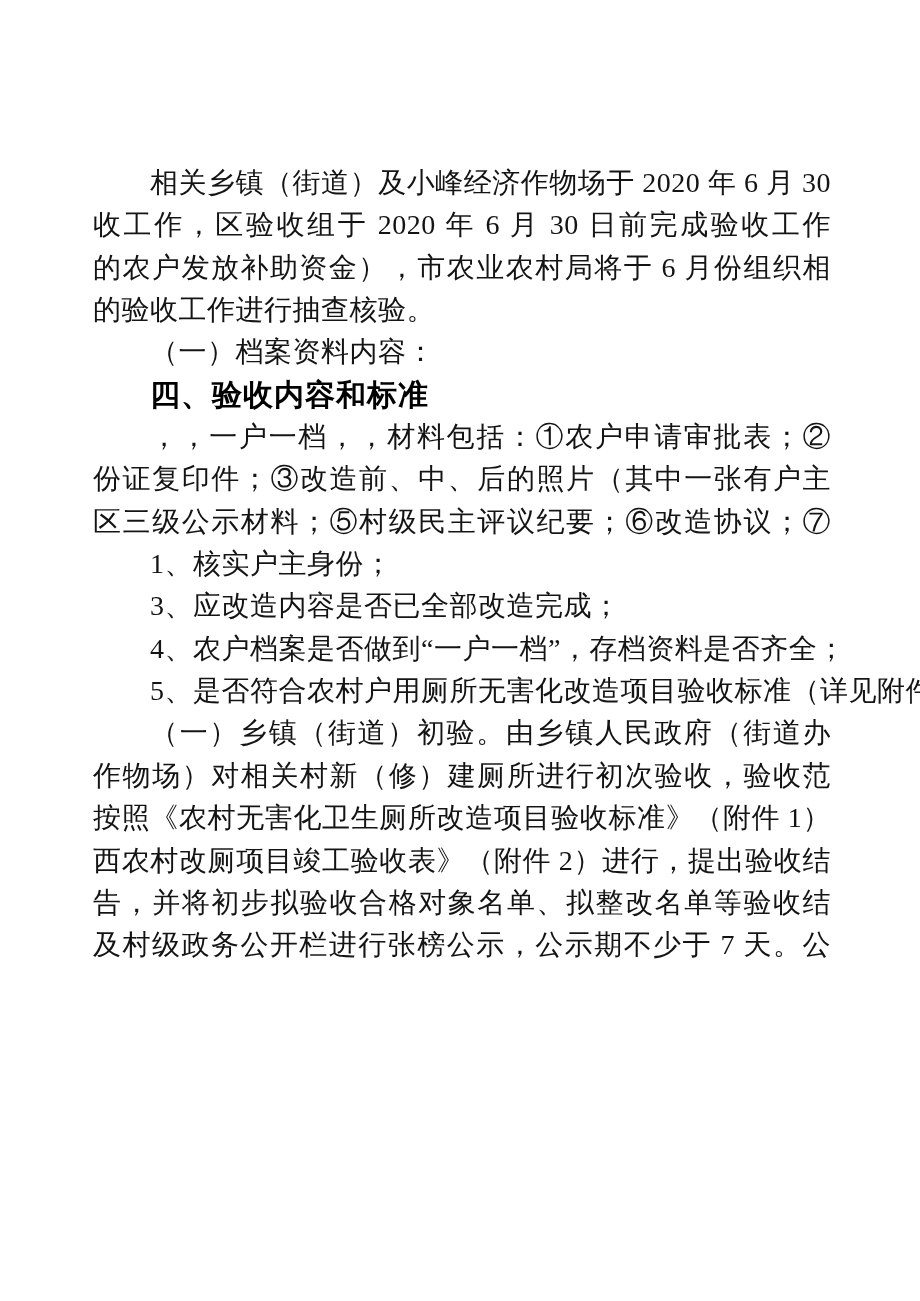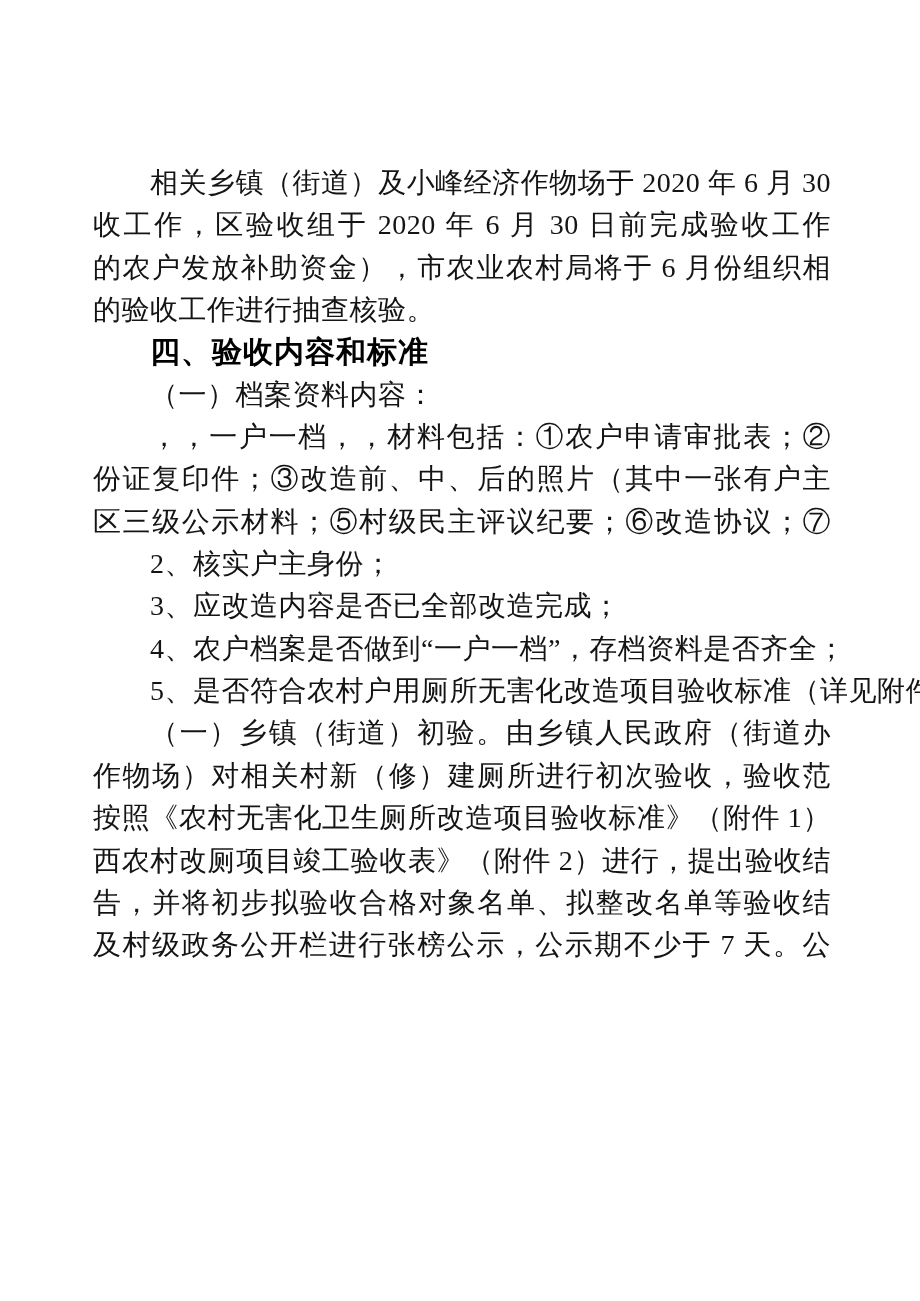--- a/index.html
+++ b/index.html
@@ -51,33 +51,33 @@
 <body>
 
 <div class="page">
   <div class="content" id="doc-content">
       <div class="block block-paragraph">
         <div class="line indent fill">相关乡镇（街道）及小峰经济作物场于 2020 年 6 月 30 日前完成验</div>
         <div class="line fill">收工作，区验收组于 2020 年 6 月 30 日前完成验收工作（包括对验收合格</div>
         <div class="line fill">的农户发放补助资金），市农业农村局将于 6 月份组织相关单位对防城区</div>
         <div class="line">的验收工作进行抽查核验。</div>
       </div>
+      <div class="block block-paragraph">
+        <div class="line indent">（一）档案资料内容：</div>
+      </div>
       <div class="block block-heading">
         <div class="line indent">四、验收内容和标准</div>
-      </div>
-      <div class="block block-paragraph">
-        <div class="line indent">（一）档案资料内容：</div>
       </div>
       <div class="block block-paragraph">
         <div class="line indent fill">，，一户一档，，材料包括：①农户申请审批表；②户主户口本、身</div>
         <div class="line fill">份证复印件；③改造前、中、后的照片（其中一张有户主在场）；④村、镇、</div>
         <div class="line fill">区三级公示材料；⑤村级民主评议纪要；⑥改造协议；⑦验收表；⑧资金（实</div>
       </div>
       <div class="block block-paragraph">
-        <div class="line indent">2、核实户主身份；</div>
+        <div class="line indent">1、核实户主身份；</div>
       </div>
       <div class="block block-paragraph">
         <div class="line indent">3、应改造内容是否已全部改造完成；</div>
       </div>
       <div class="block block-paragraph">
         <div class="line indent">4、农户档案是否做到“一户一档”，存档资料是否齐全；</div>
       </div>
       <div class="block block-paragraph">
         <div class="line indent">5、是否符合农村户用厕所无害化改造项目验收标准（详见附件 DO</div>
       </div>

